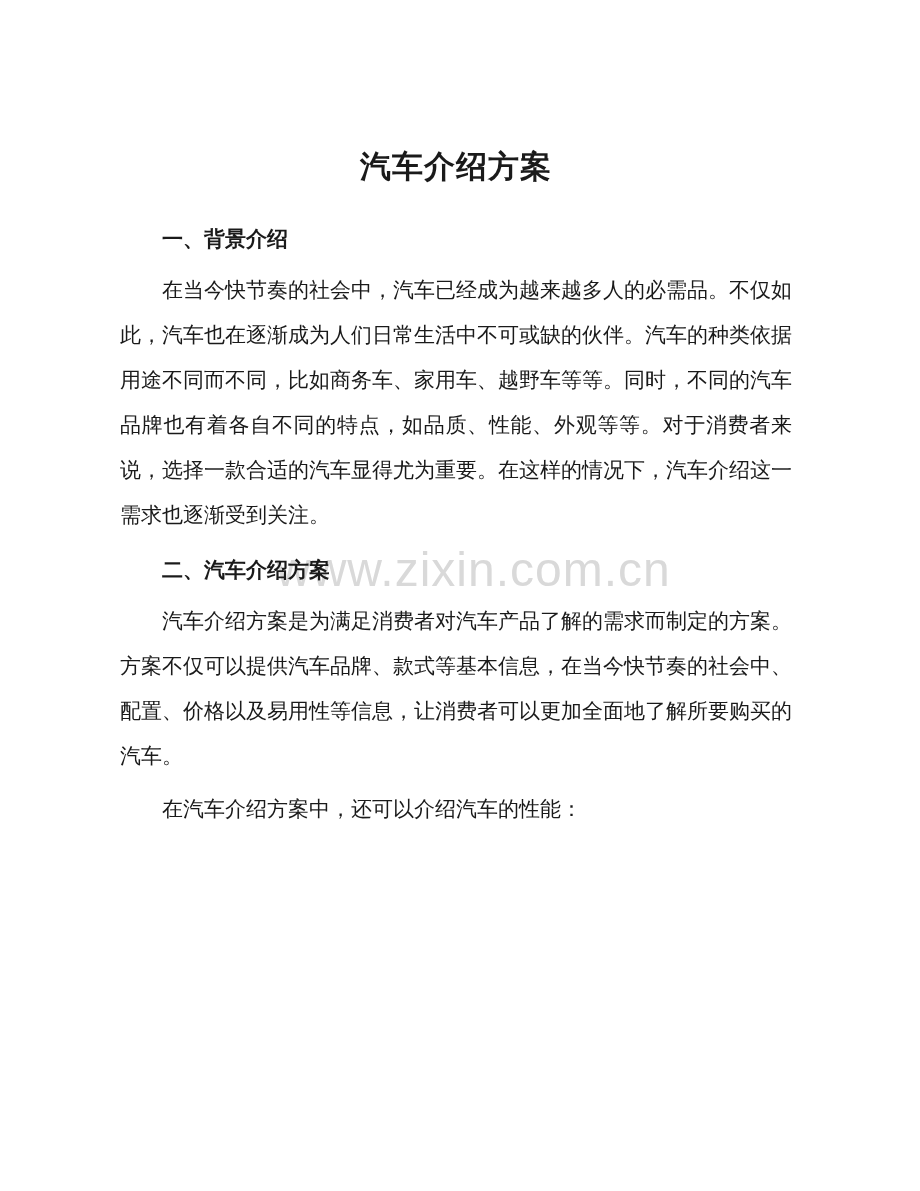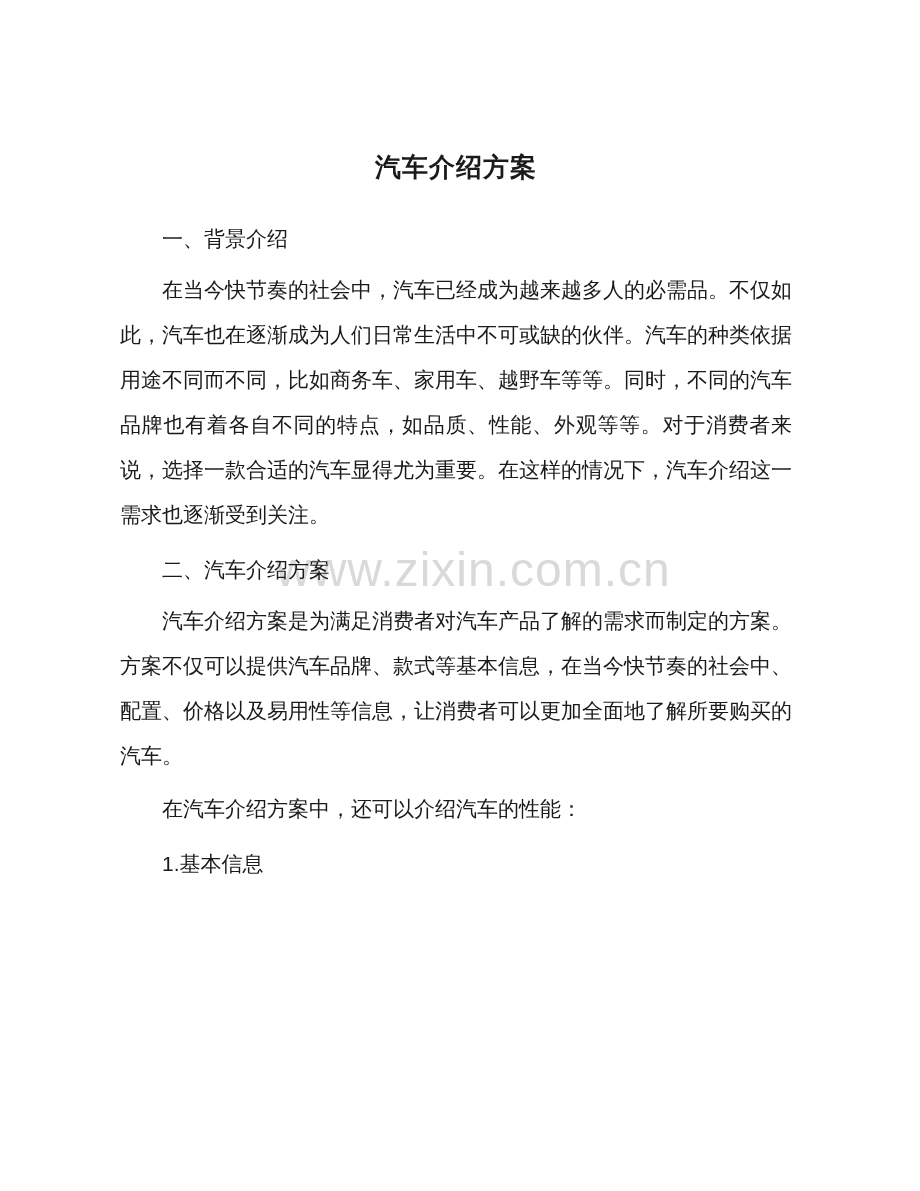--- a/index.html
+++ b/index.html
@@ -20,31 +20,31 @@
     box-sizing: border-box;
     width: 100%;
     height: 100%;
     padding: 148px 128px 0 120px;
   }
   .content {
     position: relative;
     z-index: 1;
   }
   .doc-title {
-    font-size: 26px;
+    font-size: 31px;
     line-height: 38px;
     font-weight: 700;
     text-align: center;
     margin: 0 0 30px 0;
     letter-spacing: 1px;
   }
   .heading {
     font-size: 21px;
     line-height: 45px;
-    font-weight: 400;
+    font-weight: 700;
     margin: 0 0 8px 0;
     text-indent: 2em;
   }
   .para {
     font-size: 21px;
     line-height: 45px;
     font-weight: 400;
     margin: 0 0 8px 0;
     text-indent: 2em;
     text-align: justify;
@@ -78,18 +78,17 @@
     <h2 class="heading">一、背景介绍</h2>
 
     <p class="para">在当今快节奏的社会中，汽车已经成为越来越多人的必需品。不仅如此，汽车也在逐渐成为人们日常生活中不可或缺的伙伴。汽车的种类依据用途不同而不同，比如商务车、家用车、越野车等等。同时，不同的汽车品牌也有着各自不同的特点，如品质、性能、外观等等。对于消费者来说，选择一款合适的汽车显得尤为重要。在这样的情况下，汽车介绍这一需求也逐渐受到关注。</p>
 
     <h2 class="heading">二、汽车介绍方案</h2>
 
     <p class="para">汽车介绍方案是为满足消费者对汽车产品了解的需求而制定的方案。方案不仅可以提供汽车品牌、款式等基本信息，在当今快节奏的社会中、配置、价格以及易用性等信息，让消费者可以更加全面地了解所要购买的汽车。</p>
 
     <p class="para">在汽车介绍方案中，还可以介绍汽车的性能：</p>
 
-    <h2 class="heading">1.基本信息</h2>
 
 
   </div>
 
 </main>
 
 </body></html>

